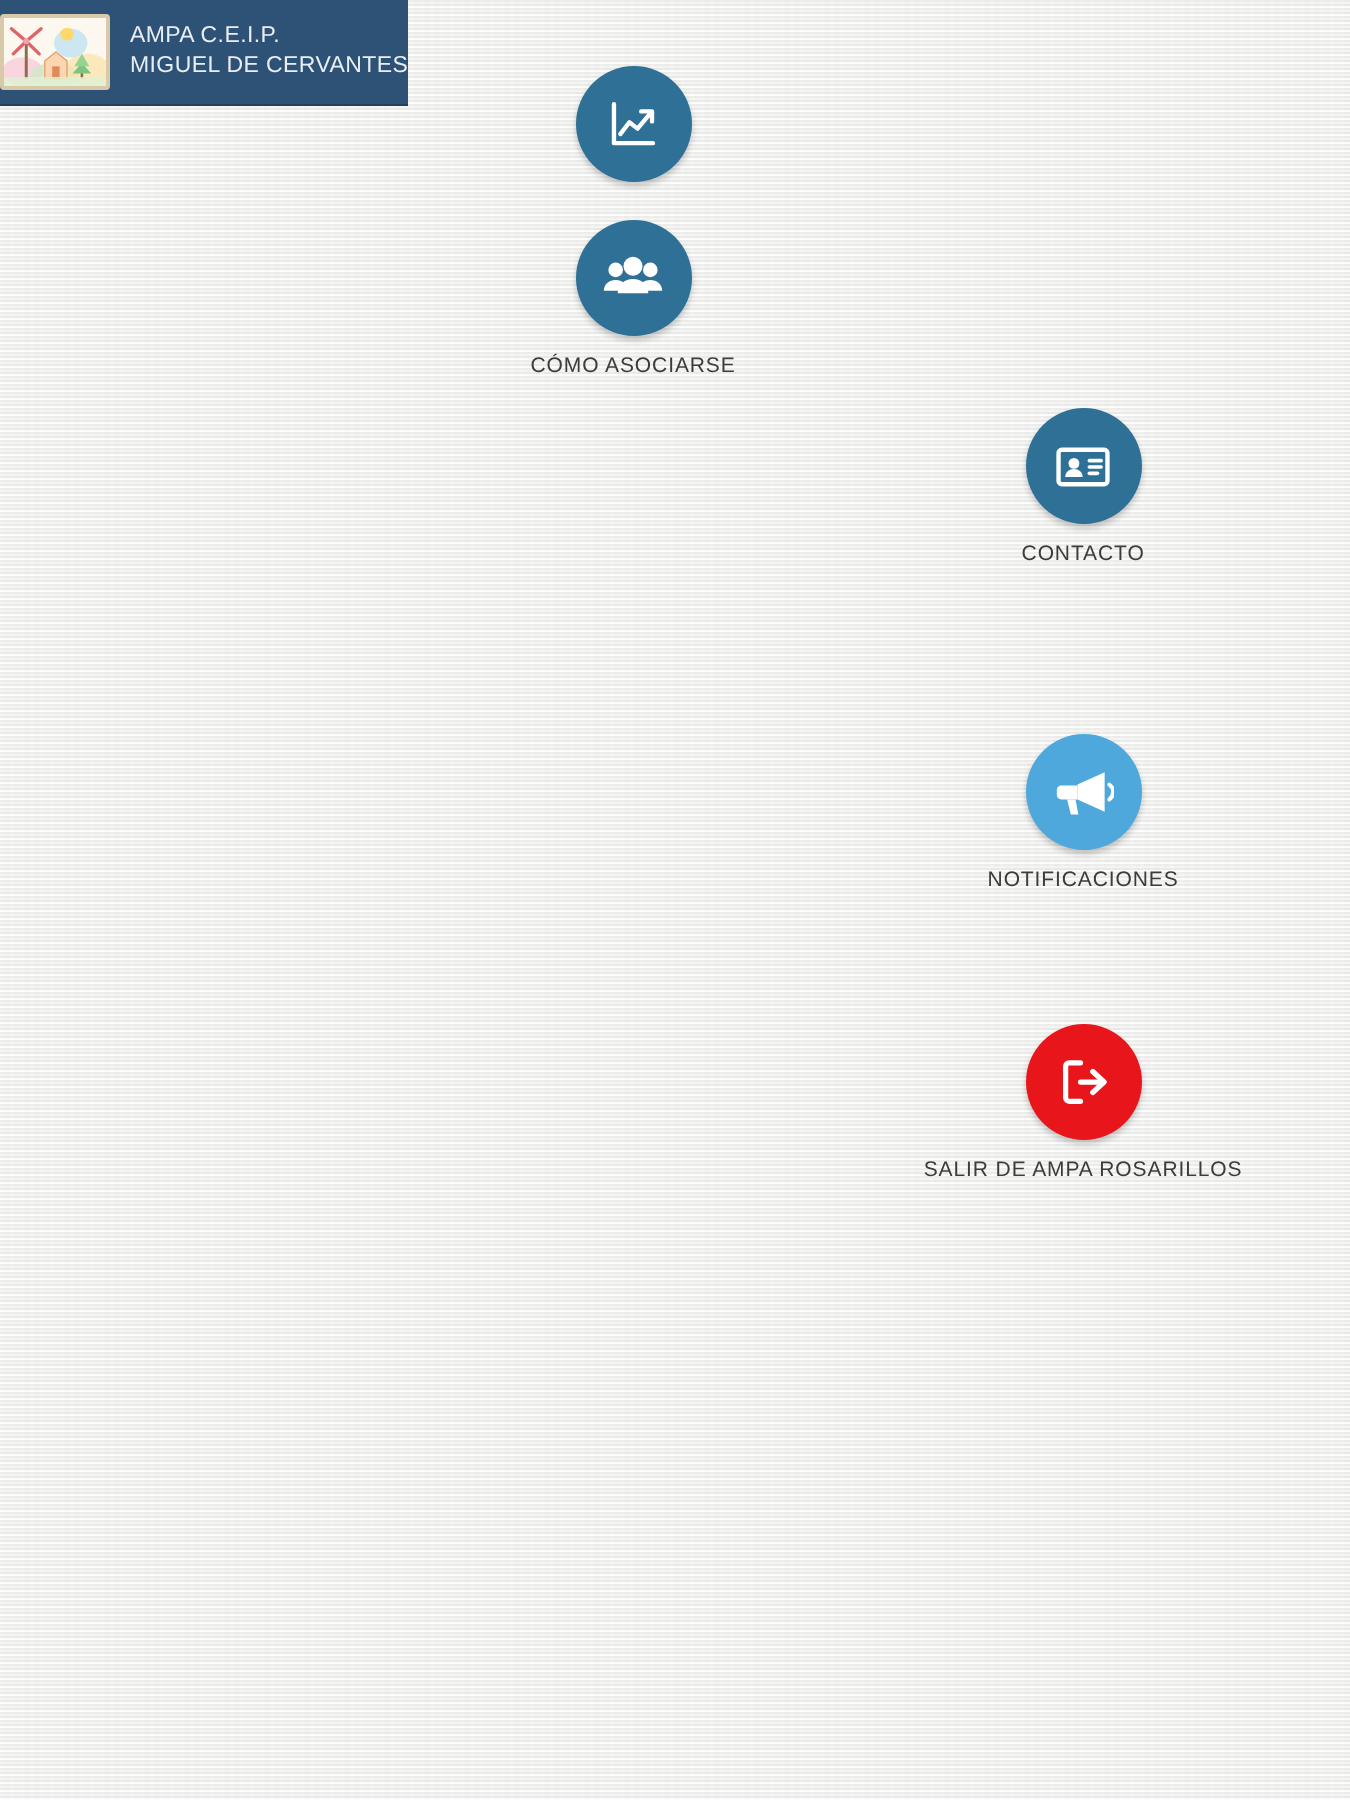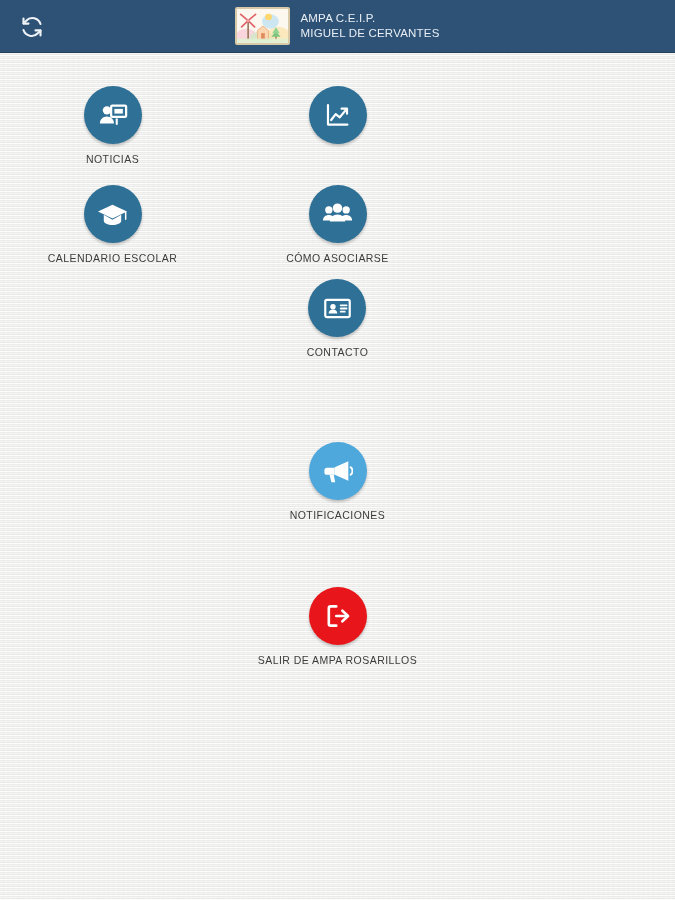--- a/index.html
+++ b/index.html
@@ -41,21 +41,21 @@
         rgba(235,235,233,0.20) 2px,
         rgba(235,235,233,0.20) 5px
       );
   }
 
   .screen {
     position: relative;
     width: 675px;
     height: 900px;
     display: flex;
-    flex-direction: column;
+    flex-direction: row;
   }
 
   
   .header {
     position: relative;
     height: 53px;
     background: #2e5275;
     display: flex;
     align-items: center;
     flex: none;
@@ -214,64 +214,38 @@
         <span class="line2">MIGUEL DE CERVANTES</span>
       </div>
     </div>
 
   </div>
 
   <div class="content">
 
     <div class="grid-row row-1">
 
-      <div class="tile">
-        <div class="tile-circle dark">
-          <span>
-            <svg width="30" height="30" viewBox="0 0 32 32" fill="#ffffff">
-              <rect x="14" y="6" width="16" height="12" rx="1.2" fill="none" stroke="#ffffff" stroke-width="2.4"></rect>
-              <rect x="17.5" y="9.5" width="9" height="5" fill="#ffffff"></rect>
-              <circle cx="9.5" cy="11" r="4.4"></circle>
-              <path d="M2 25c0-4.4 3.4-7.4 7.5-7.4S17 20.6 17 25z"></path>
-              <path d="M20 20.5 L20 25.5" stroke="#ffffff" stroke-width="2.2" stroke-linecap="round"></path>
-            </svg>
-          </span>
-        </div>
-        <div class="tile-label">NOTICIAS</div>
-      </div>
 
 
       <div class="tile">
         <div class="tile-circle dark">
           <span>
             <svg width="29" height="29" viewBox="0 0 32 32" fill="none" stroke="#ffffff" stroke-width="2.4" stroke-linecap="round" stroke-linejoin="round">
               <path d="M5.5 4.5 V26 H27"></path>
               <polyline points="9,21 14,14.5 18.5,18 26,9"></polyline>
               <polyline points="20.5,8.5 26.5,8.5 26.5,14"></polyline>
             </svg>
           </span>
         </div>
       </div>
 
     </div>
 
     <div class="grid-row row-2">
 
-      <div class="tile">
-        <div class="tile-circle dark">
-          <span>
-            <svg width="31" height="31" viewBox="0 0 32 32" fill="#ffffff">
-              <path d="M16 6 L31 13 L16 20 L1 13 Z"></path>
-              <path d="M7 16.2 V22.5 c0 2.6 4.2 4.4 9 4.4 s9-1.8 9-4.4 V16.2 L16 21.4 Z"></path>
-              <path d="M29.6 13.6 V21" stroke="#ffffff" stroke-width="1.5" fill="none" stroke-linecap="round"></path>
-            </svg>
-          </span>
-        </div>
-        <div class="tile-label">CALENDARIO ESCOLAR</div>
-      </div>
 
 
       <div class="tile">
         <div class="tile-circle dark">
           <span>
             <svg width="31" height="31" viewBox="0 0 34 32" fill="#ffffff">
               <circle cx="7.5" cy="11" r="4"></circle>
               <path d="M1 22.5c0-3.6 2.8-6 6.5-6s6.5 2.4 6.5 6z"></path>
               <circle cx="26.5" cy="11" r="4"></circle>
               <path d="M20 22.5c0-3.6 2.8-6 6.5-6s6.5 2.4 6.5 6z"></path>

